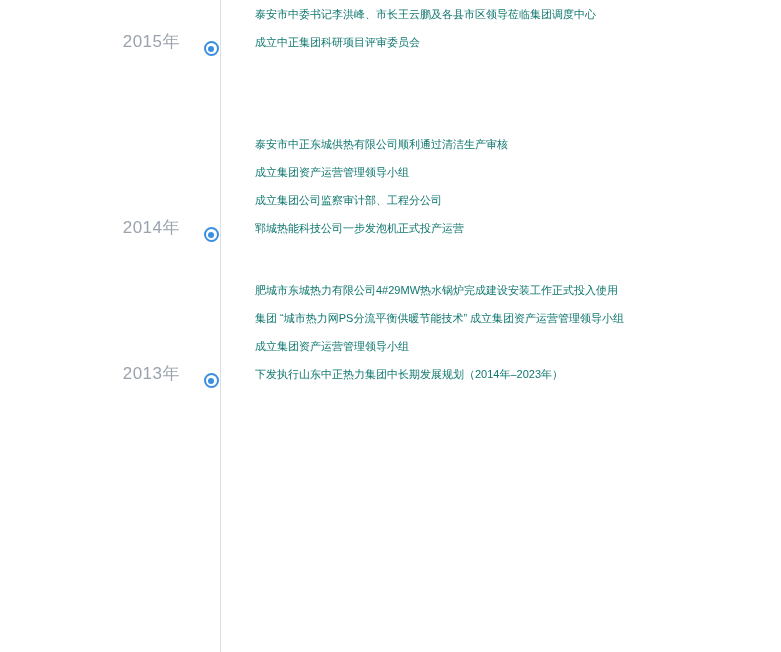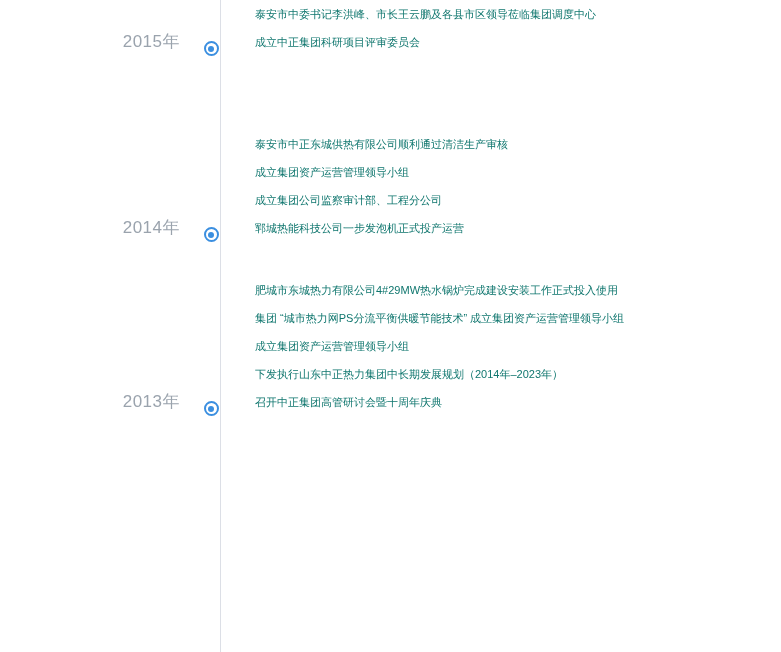--- a/index.html
+++ b/index.html
@@ -130,17 +130,16 @@
       <div class="year-label">2013年</div>
     </div>
     <div class="marker-col">
       <div class="marker"></div>
     </div>
     <div class="items-col">
       <div class="item">肥城市东城热力有限公司4#29MW热水锅炉完成建设安装工作正式投入使用</div>
       <div class="item">集团 “城市热力网PS分流平衡供暖节能技术” 成立集团资产运营管理领导小组</div>
       <div class="item">成立集团资产运营管理领导小组</div>
       <div class="item">下发执行山东中正热力集团中长期发展规划（2014年–2023年）</div>
-      <div class="item">召开中正集团高管研讨会暨十周年庆典</div>
 
     </div>
   </div>
 </div>
 
 </body></html>

